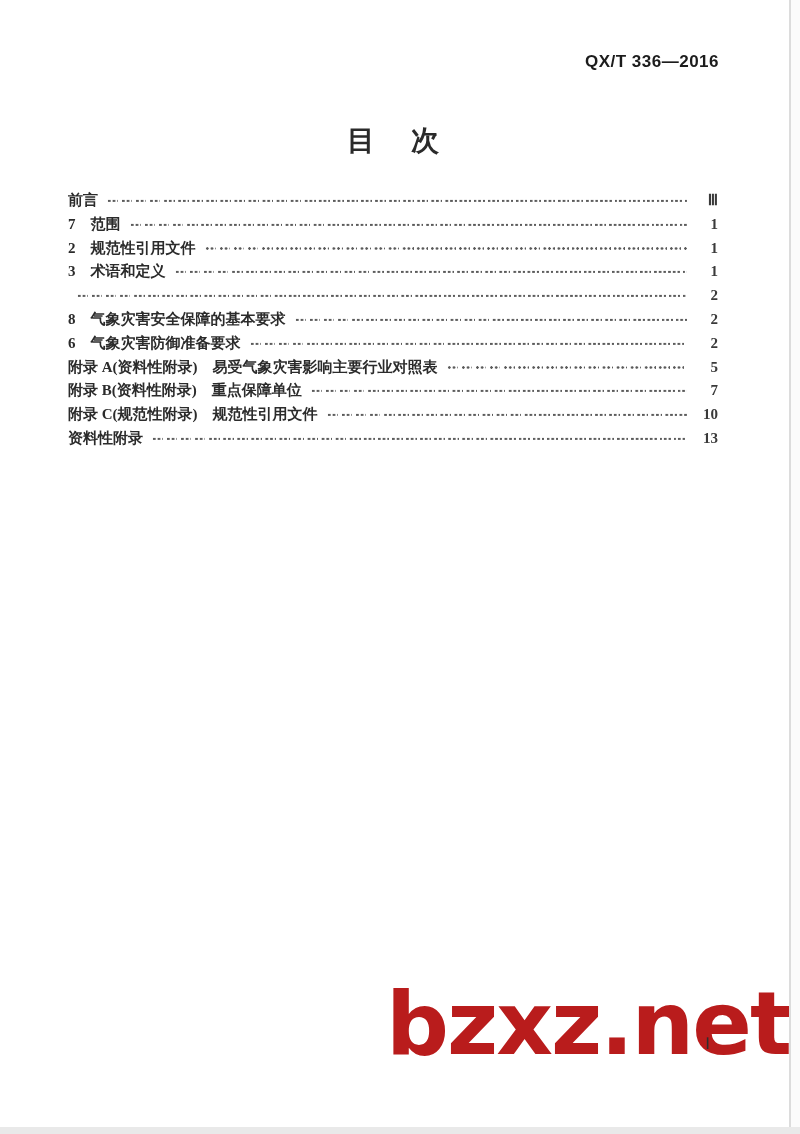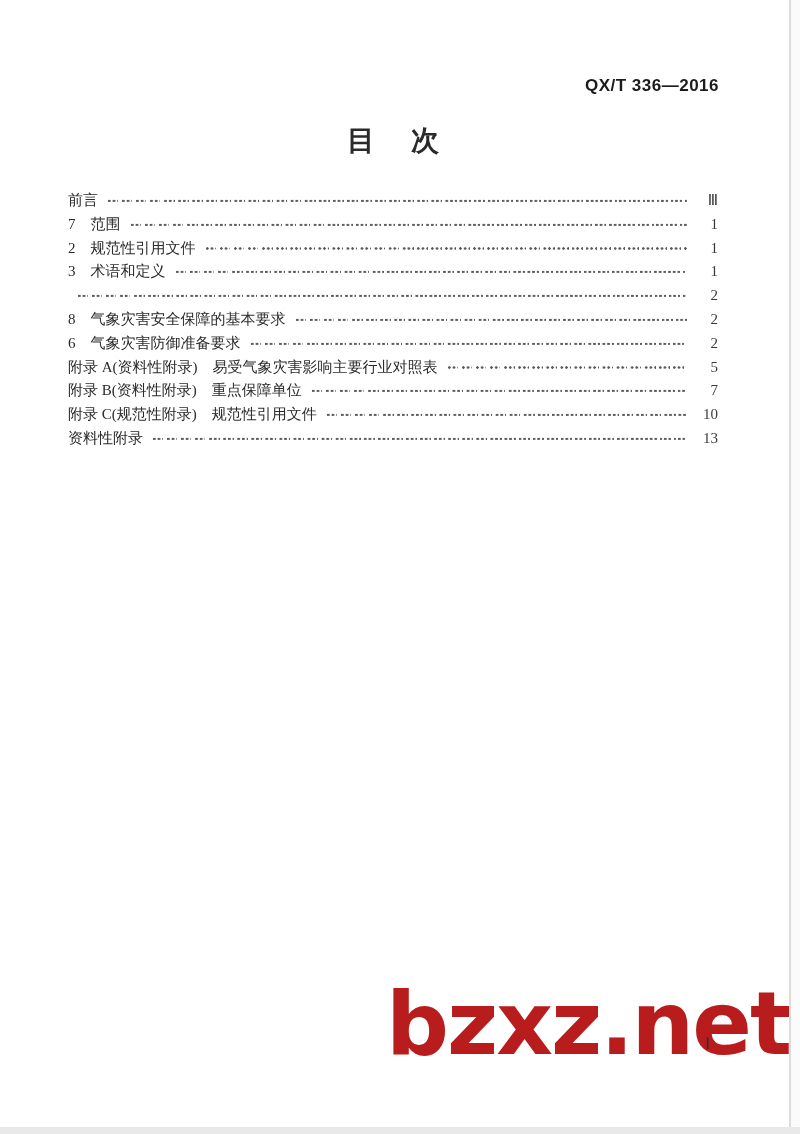--- a/index.html
+++ b/index.html
@@ -36,21 +36,20 @@
   }
   
   .doc-code {
     position: absolute;
     top: 52px; right: 81px;
     font-family: "Liberation Sans", sans-serif;
     font-weight: bold;
     font-size: 17px;
     letter-spacing: 0.5px;
     color: #1c1c1c;
-    margin-top: 24px;
   }
   
   .doc-title {
     position: absolute;
     top: 122px; left: 68px;
     width: 650px;
     display: flex;
     justify-content: center;
     column-gap: 36px;
     font-family: "Liberation Sans", sans-serif;
@@ -65,20 +64,21 @@
     width: 650px;
     font-size: 15px;
     color: #2b2b2b;
   }
   .toc-row {
     display: flex;
     align-items: center;
     height: 23.8px;
     line-height: 23.8px;
     white-space: nowrap;
+    font-weight: bold;
   }
   .toc-label { flex: 0 0 auto; }
   .leader {
     flex: 1 1 auto;
     height: 23.8px;
     margin: 0 7px 0 9px;
     background-image:
       repeating-linear-gradient(90deg, transparent 0, transparent 11.2px, #ffffff 11.2px, #ffffff 14.1px),
       radial-gradient(circle at 2.3px 50%, #5a5a5a 1.05px, transparent 1.5px);
     background-size: auto 100%, 4.7px 100%;

